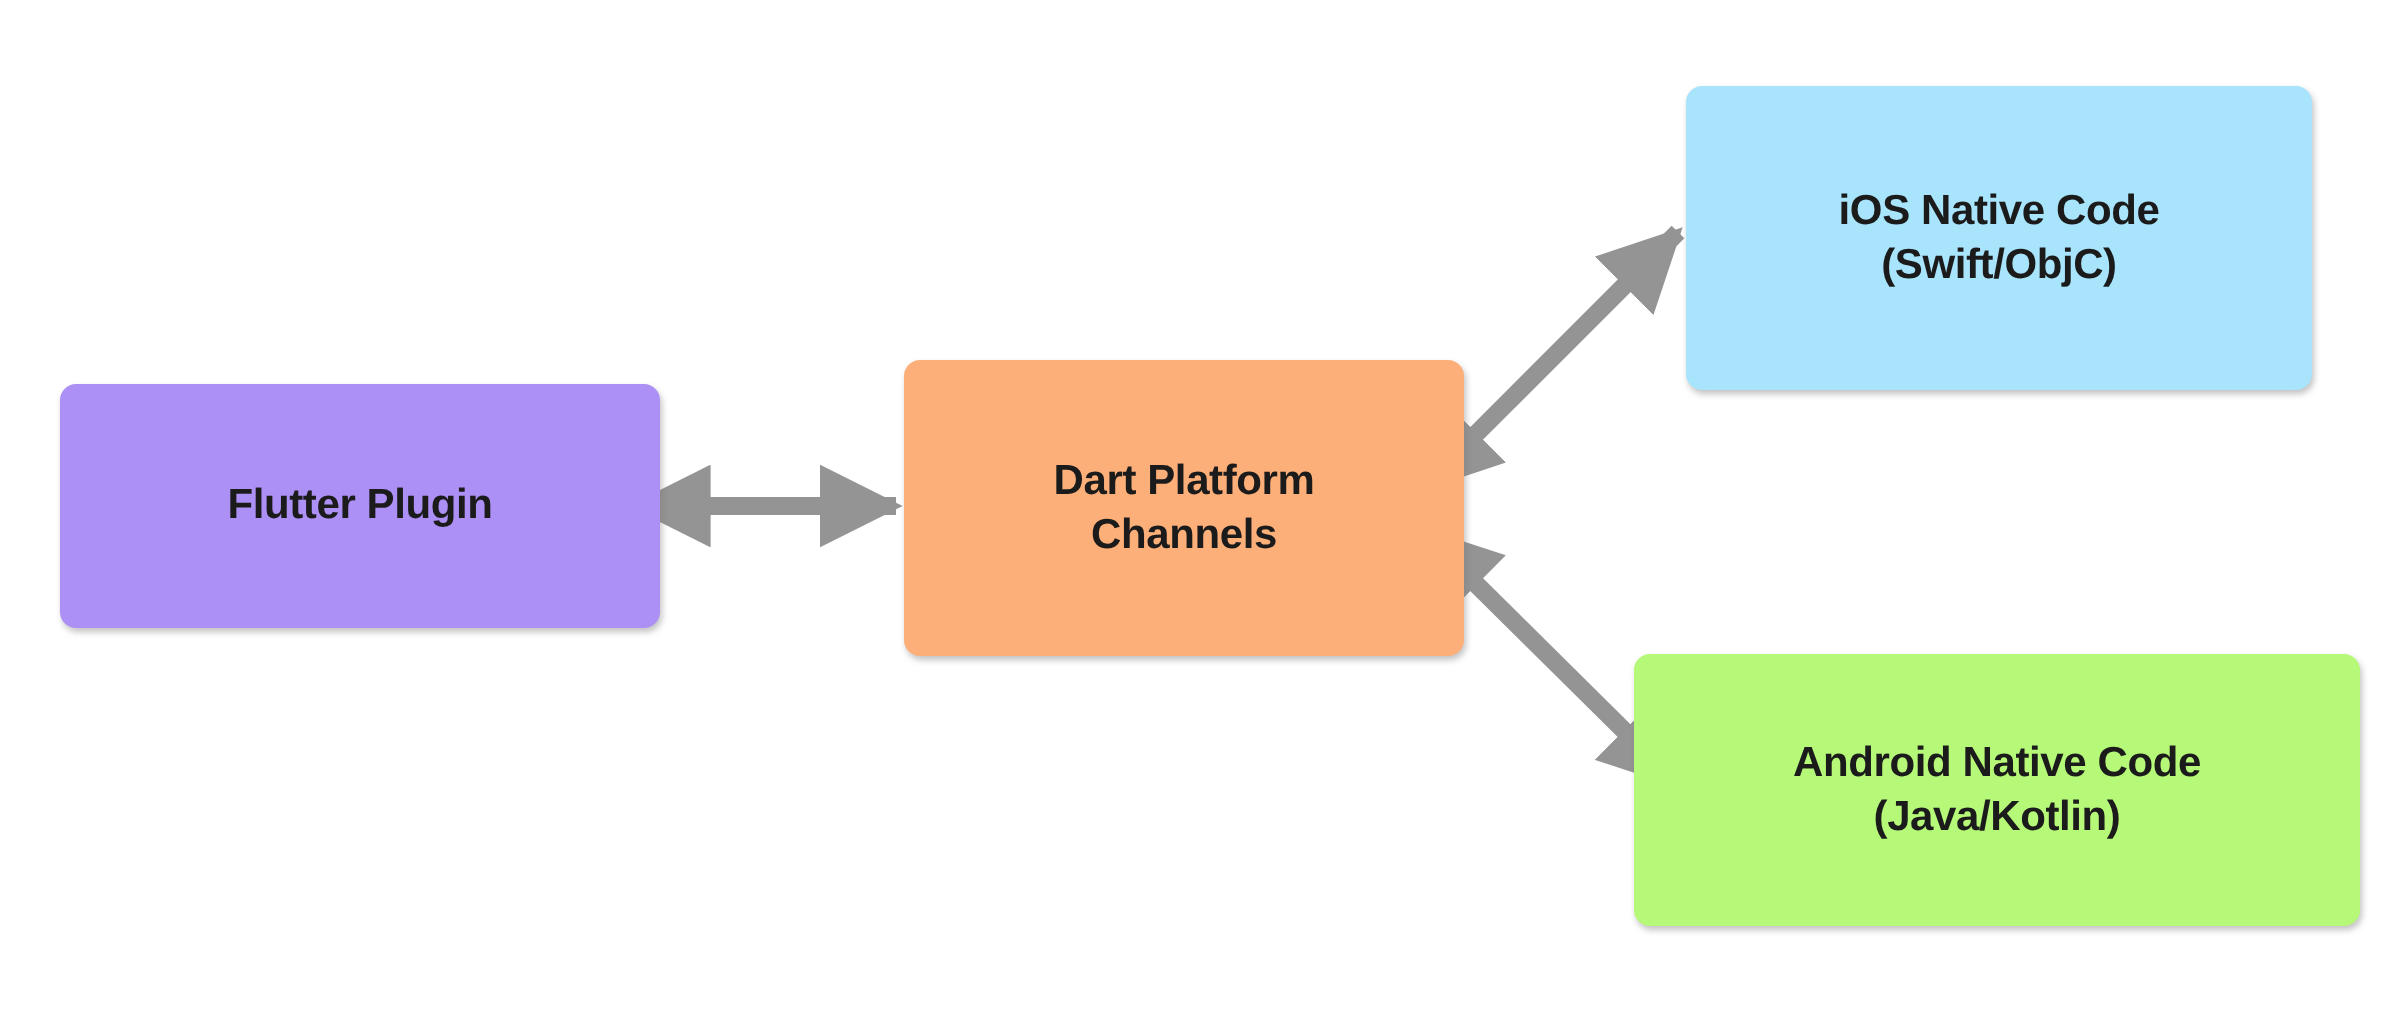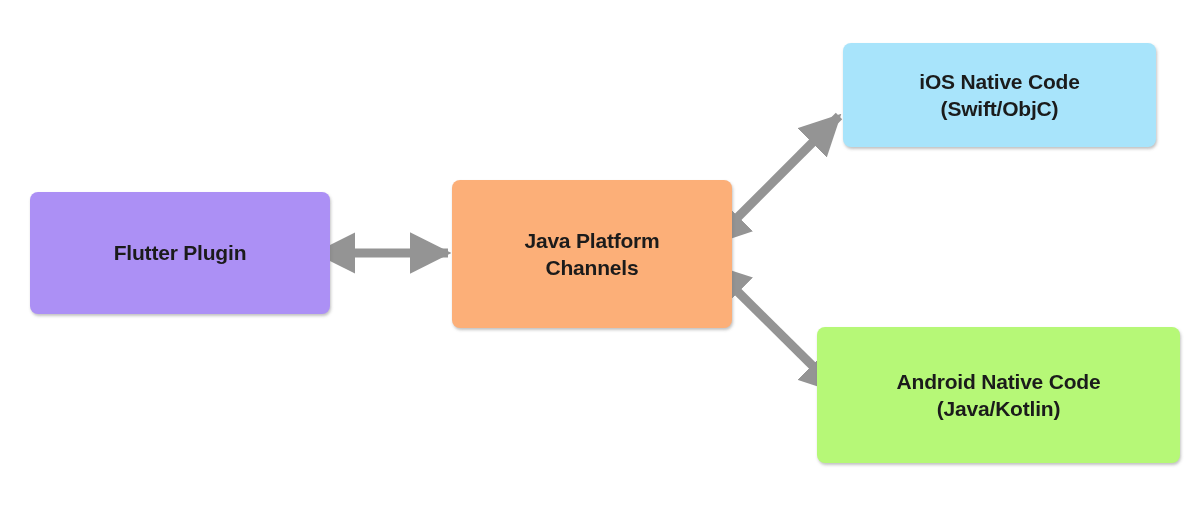--- a/index.html
+++ b/index.html
@@ -36,21 +36,21 @@
   }
   #node-flutter-plugin {
     left: 30px;  top: 192px;  width: 300px;  height: 122px;
     background: #ac90f5;
   }
   #node-dart-platform-channels {
     left: 452px; top: 180px;  width: 280px;  height: 148px;
     background: #fcaf78;
   }
   #node-ios-native-code {
-    left: 843px; top: 43px;   width: 313px;  height: 104px;
+    left: 843px; top: 43px;   width: 313px;  height: 152px;
     background: #a8e4fb;
   }
   #node-android-native-code {
     left: 817px; top: 327px;  width: 363px;  height: 136px;
     background: #b6f877;
   }
   #connectors {
     position: absolute;
     left: 0; top: 0;
     width: 1200px;
@@ -78,21 +78,21 @@
     <line x1="736" y1="219" x2="839" y2="116" stroke="#949494" stroke-width="9" marker-start="url(#arrow-start)" marker-end="url(#arrow-end)"></line>
 
     <line x1="736" y1="290" x2="839" y2="392" stroke="#949494" stroke-width="9" marker-start="url(#arrow-start)" marker-end="url(#arrow-end)"></line>
   </svg>
 
   <div class="node" id="node-flutter-plugin">
     <span class="label">Flutter Plugin</span>
   </div>
 
   <div class="node" id="node-dart-platform-channels">
-    <span class="label">Java Platform
+    <span class="label">Dart Platform
 Channels</span>
   </div>
 
   <div class="node" id="node-ios-native-code">
     <span class="label">iOS Native Code
 (Swift/ObjC)</span>
   </div>
 
   <div class="node" id="node-android-native-code">
     <span class="label">Android Native Code

